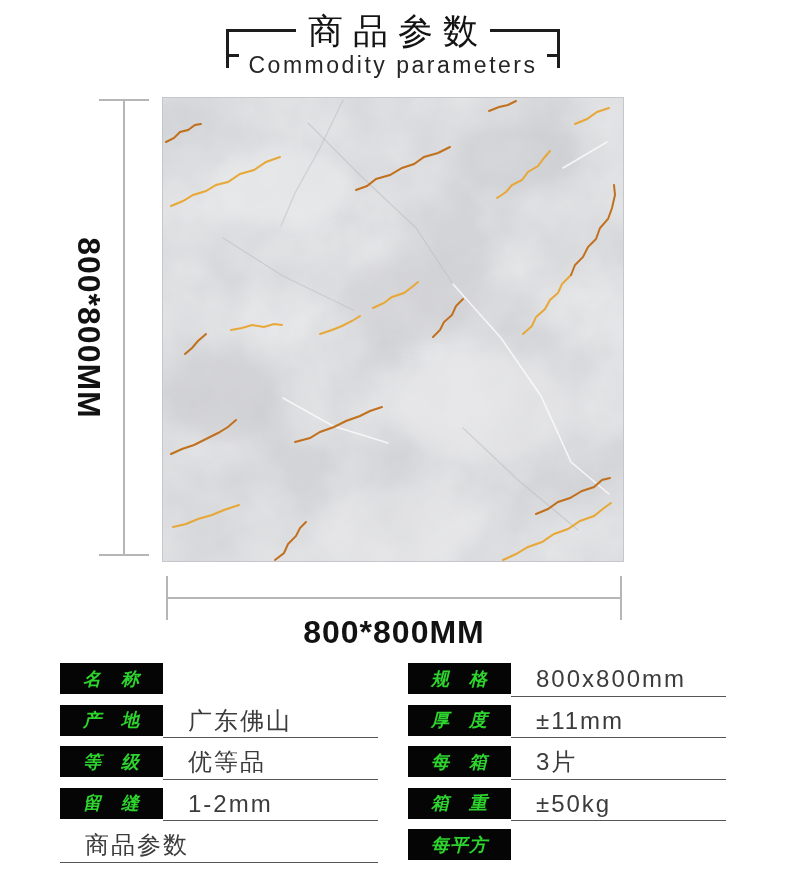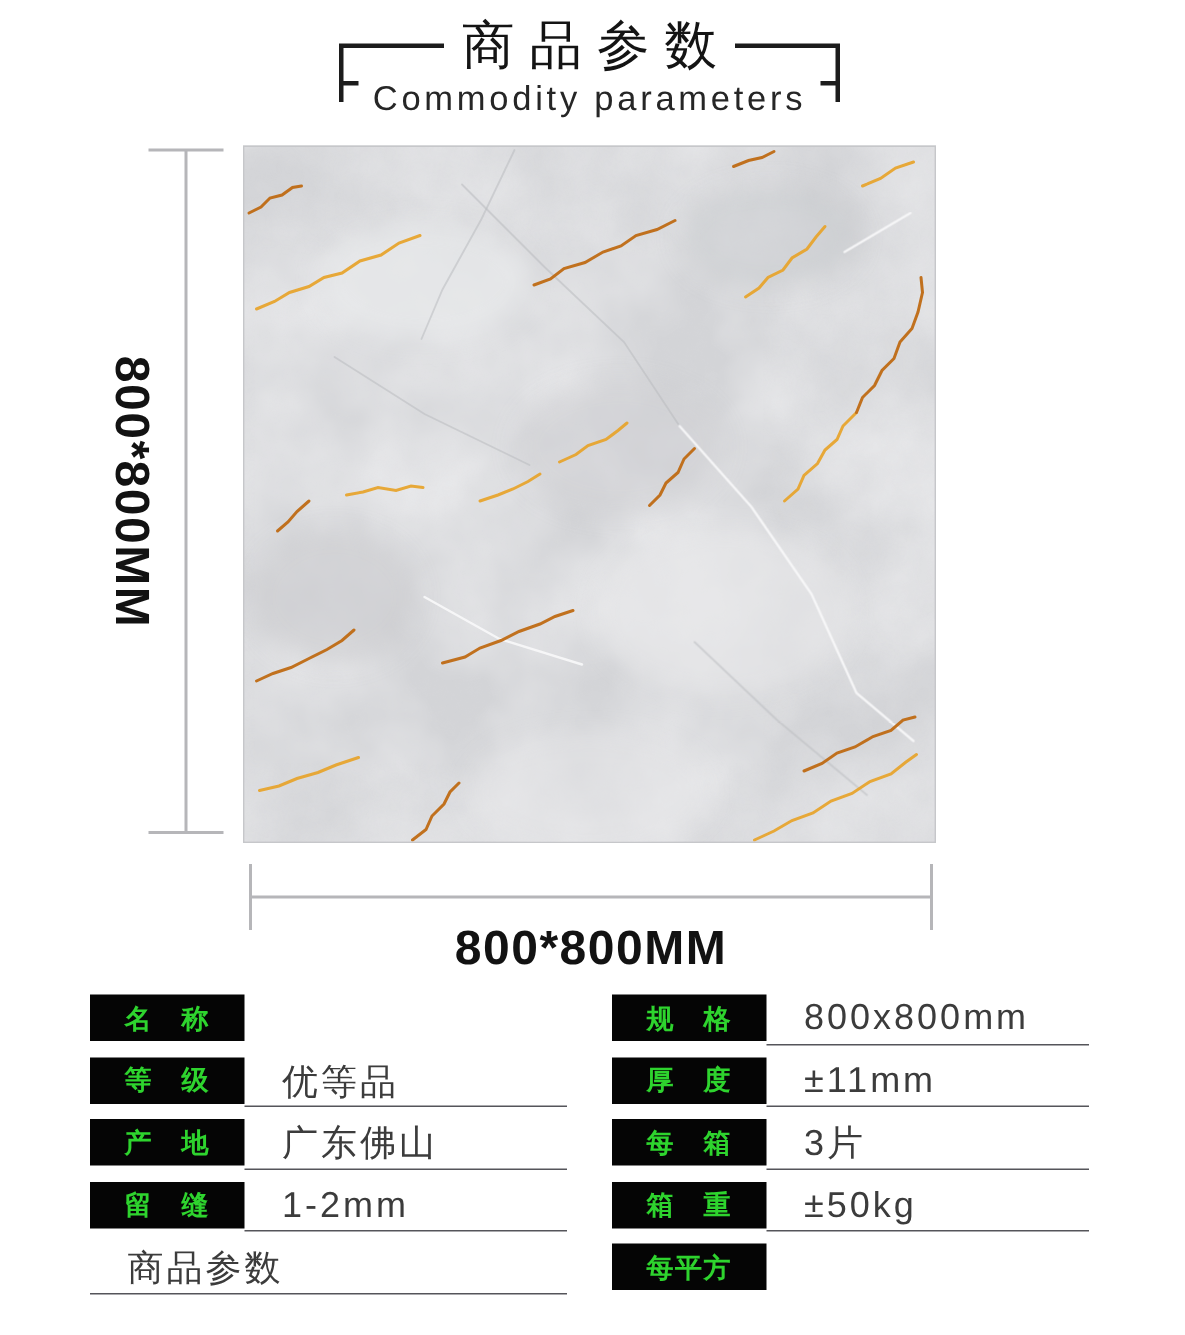--- a/index.html
+++ b/index.html
@@ -55,21 +55,21 @@
 
   
   .specs{position:absolute;left:60px;top:663px;width:666px;display:flex;justify-content:space-between;}
   .col{width:318px;}
   .prow{display:flex;align-items:flex-start;height:34px;margin-bottom:7.5px;}
   .plabel{
     flex:none;width:103px;height:31px;
     background:var(--label-box-black,#050505);
     color:var(--label-text-green,#2ed42e);
     font-size:18px;font-weight:700;letter-spacing:1px;
-    display:flex;align-items:center;justify-content:center;white-space:nowrap;
+    display:flex;align-items:center;justify-content:center;white-space:nowrap;font-style:italic;
   }
   .pcell{
     flex:1;height:32.5px;border-bottom:1.5px solid #55555a;
     display:flex;align-items:center;padding-left:25px;box-sizing:content-box;
   }
   .pvalue{font-size:24px;color:#3c3c3c;letter-spacing:2px;white-space:nowrap;}
 </style>
 </head>
 <body>
 
@@ -162,32 +162,32 @@
   <div class="hcap l"></div>
   <div class="hcap r"></div>
   <div class="hdim-label">800*800MM</div>
 
   <div class="specs">
     <div class="col">
       <div class="prow">
         <div class="plabel">名　称</div>
       </div>
       <div class="prow">
+        <div class="plabel">产　地</div>
+        <div class="pcell">
+            <span class="pvalue">广东佛山</span>
+          </div>
+      </div>
+      <div class="prow">
         <div class="plabel">等　级</div>
         <div class="pcell">
             <span class="pvalue">优等品</span>
           </div>
       </div>
       <div class="prow">
-        <div class="plabel">产　地</div>
-        <div class="pcell">
-            <span class="pvalue">广东佛山</span>
-          </div>
-      </div>
-      <div class="prow">
         <div class="plabel">留　缝</div>
         <div class="pcell">
             <span class="pvalue">1-2mm</span>
           </div>
       </div>
       <div class="prow">
         <div class="pcell">
             <span class="pvalue">商品参数</span>
           </div>
       </div>

